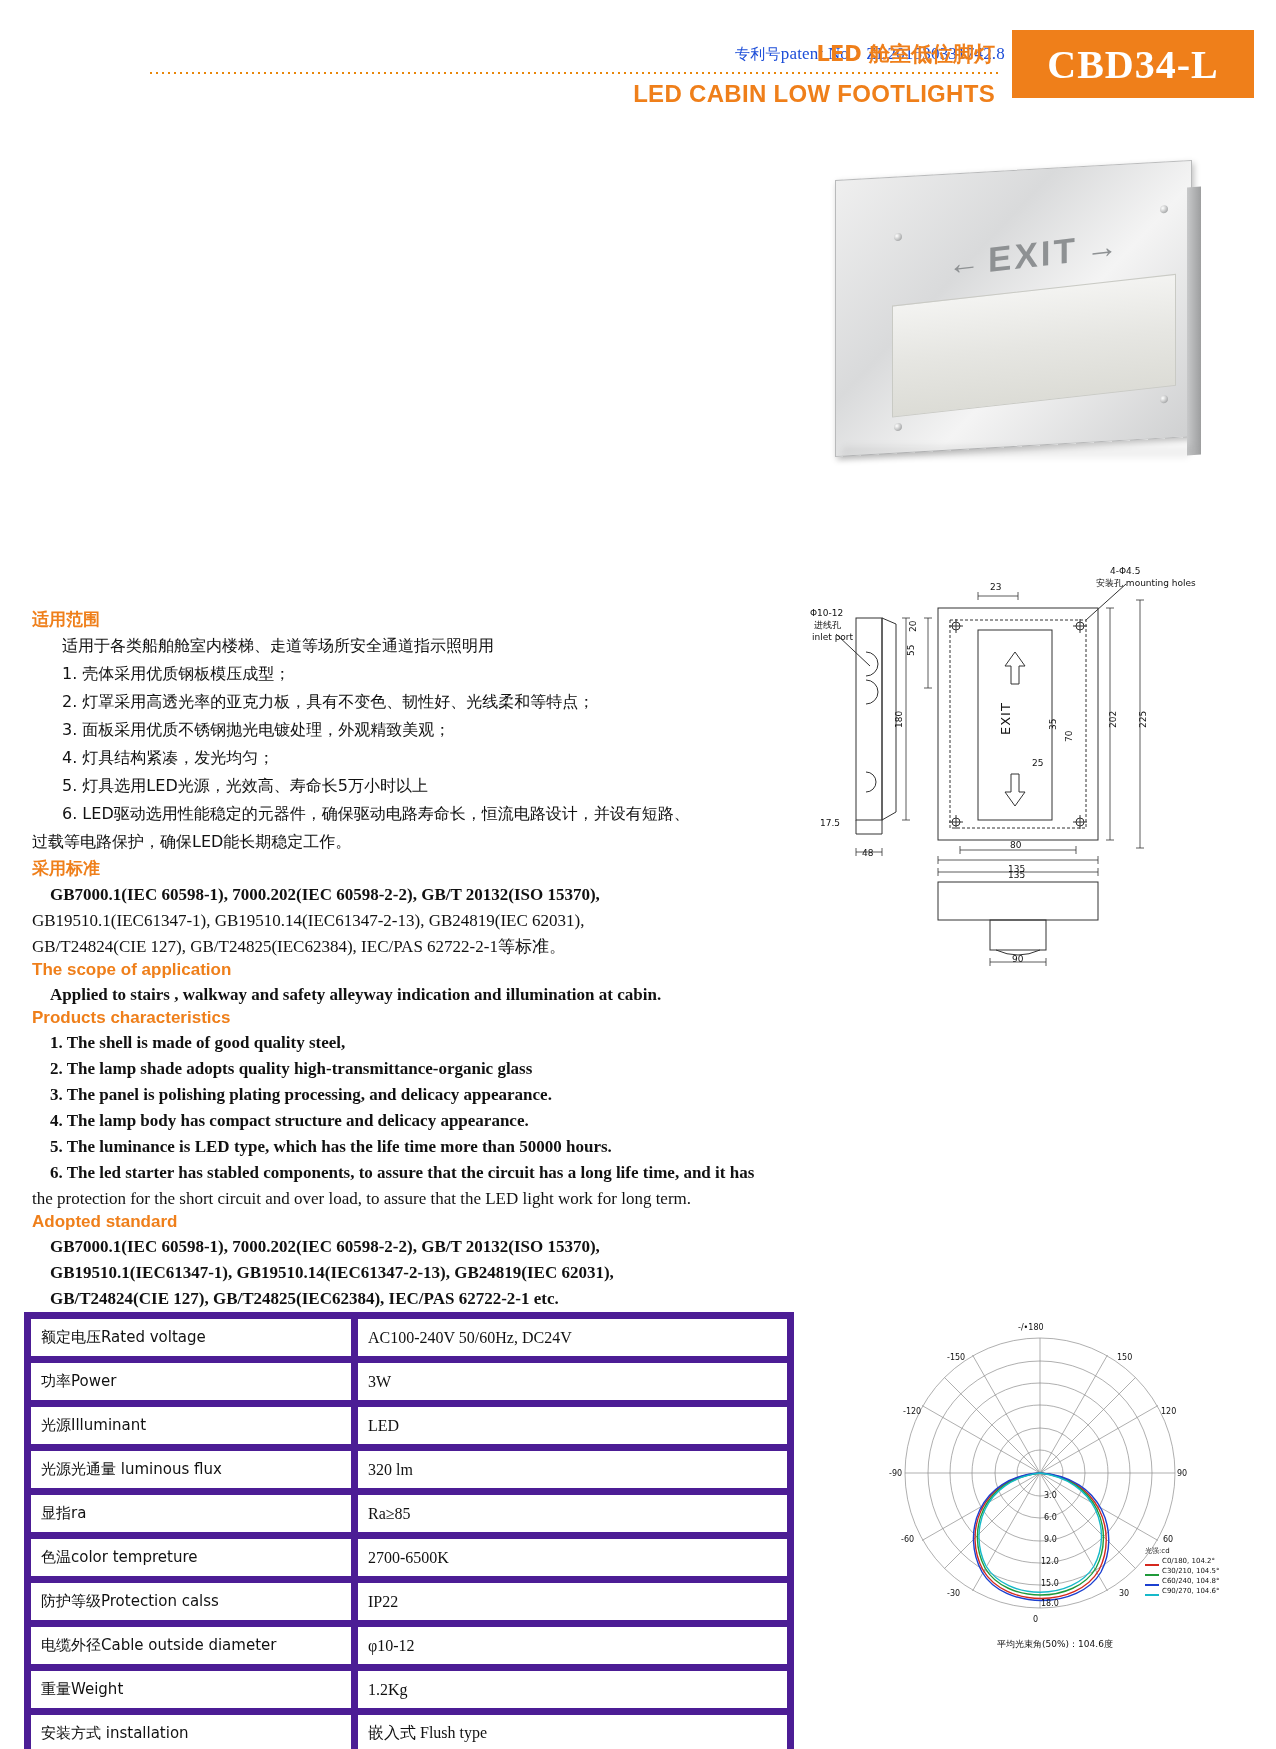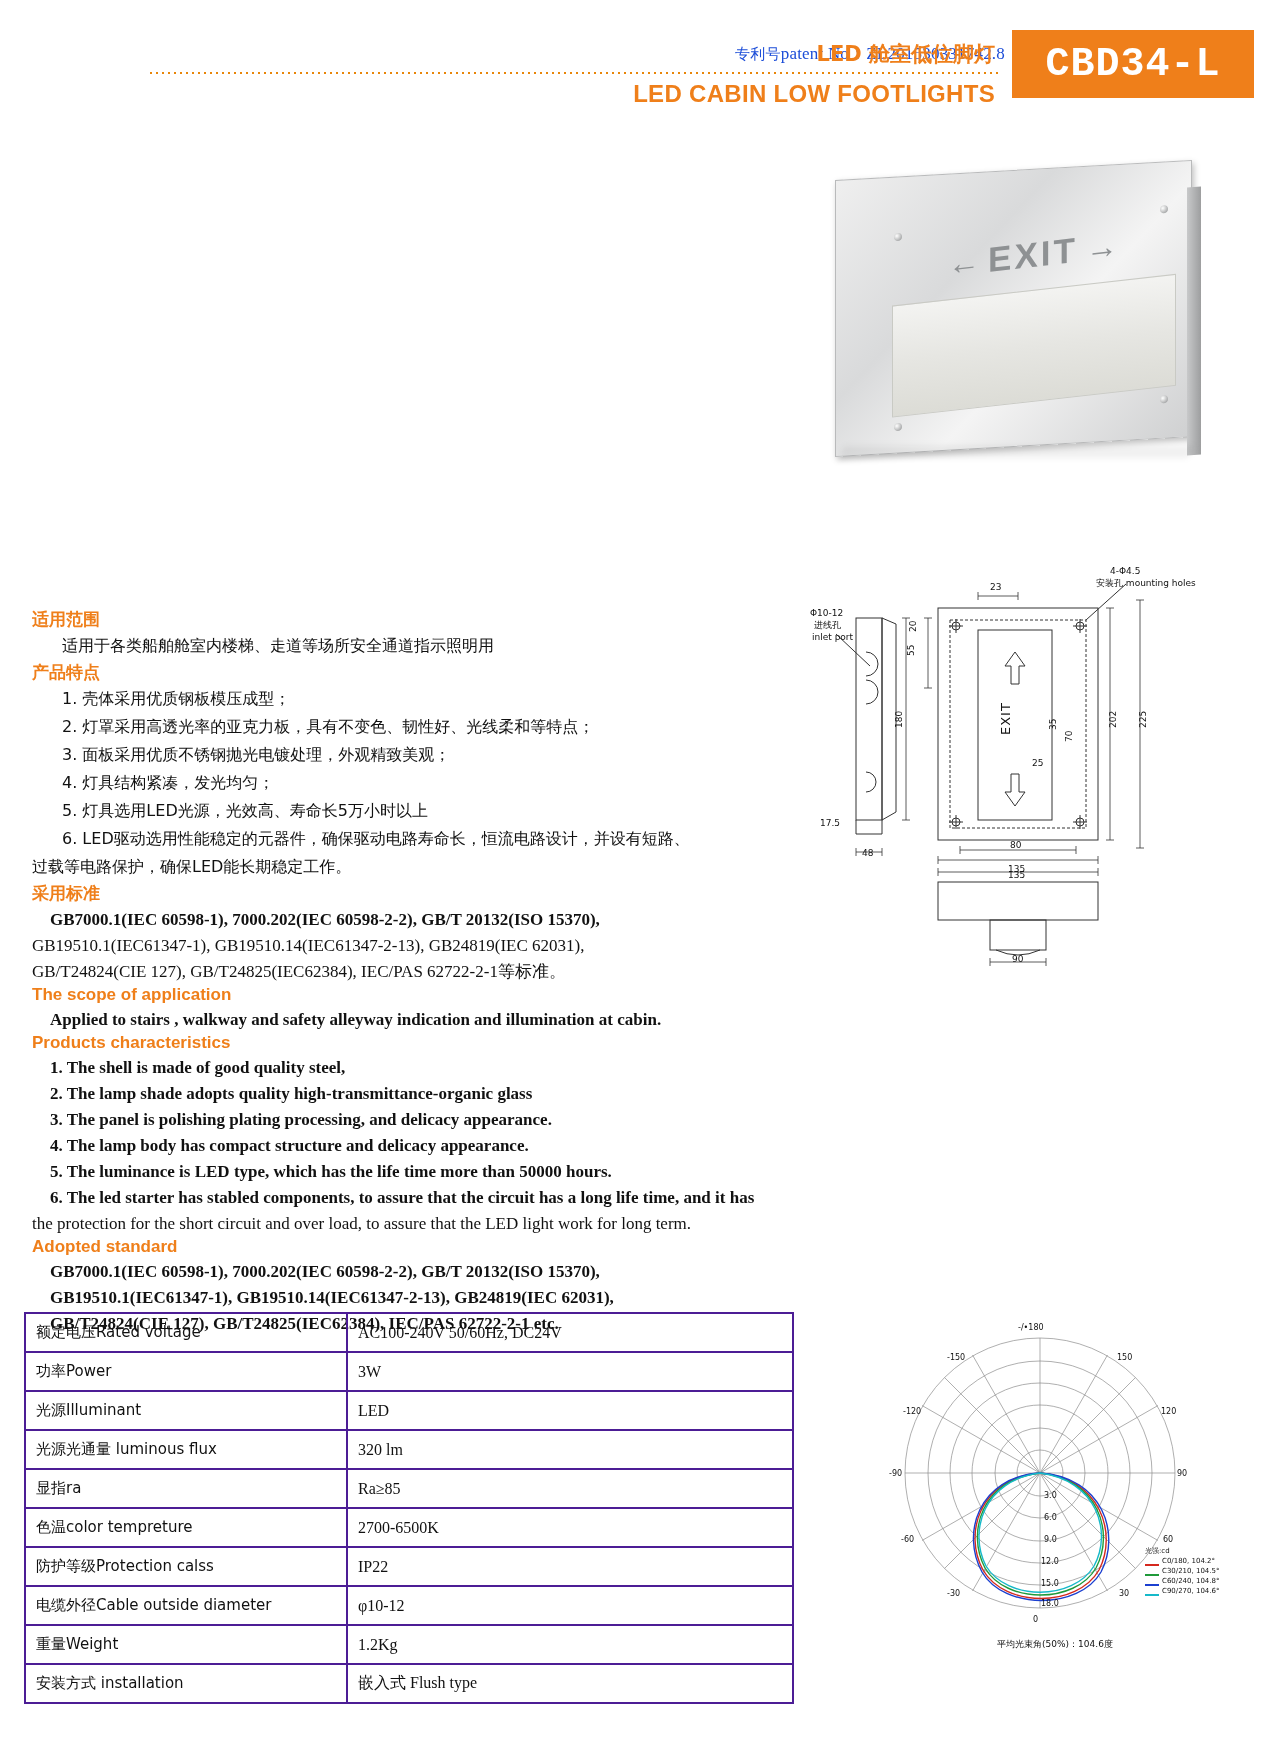--- a/index.html
+++ b/index.html
@@ -34,21 +34,21 @@
     position:absolute;right:281px;top:80px;
     font-family:Liberation Sans, sans-serif;
     font-size:24px;font-weight:bold;color:#ef7f1a;white-space:nowrap;
     letter-spacing:.3px;
   }
   .model-box{
     position:absolute;right:22px;top:30px;width:242px;height:68px;
     background:#ef7f1a;display:flex;align-items:center;justify-content:center;
   }
   .model-box span{
-    font-family:Liberation Mono, monospace;
+    font-family:Liberation Serif, serif;
     font-size:40px;font-weight:bold;color:#ffffff;letter-spacing:1px;
   }
 
   
   .photo-wrap{position:absolute;left:815px;top:160px;width:390px;height:310px;}
   .photo-body{
     position:absolute;left:20px;top:10px;width:355px;height:275px;
     background:linear-gradient(135deg,#efefef 0%,#d9dadb 35%,#f4f4f4 60%,#cfd0d1 100%);
     border:1px solid #b9babb;
     transform:skewY(-3.2deg);
@@ -105,21 +105,21 @@
   
   .draw{position:absolute;left:810px;top:560px;width:450px;height:430px;}
   .draw svg{display:block;}
 
   
   .spec{
     position:absolute;left:24px;top:1312px;width:770px;
     border-collapse:collapse;
   }
   .spec td{
-    border:2px solid #4c1d95;
+    border:7px solid #4c1d95;
     height:37px;
     padding:0 10px;
     font-size:16px;
     vertical-align:middle;
   }
   .spec td.k{width:300px;font-family:"DejaVu Sans", sans-serif;font-size:15px;}
   .spec td.v{font-family:"Liberation Serif", serif;font-size:16px;}
 
   
   .polar{position:absolute;left:855px;top:1318px;width:400px;height:400px;}
@@ -168,21 +168,20 @@
       </div>
     </div>
     <div class="photo-edge"></div>
     <div class="photo-shadow"></div>
   </div>
 
   <div class="text-col">
     <div class="sec-h">适用范围</div>
     <div class="body-cn ind">适用于各类船舶舱室内楼梯、走道等场所安全通道指示照明用</div>
 
-    <div class="sec-h">产品特点</div>
     <div class="body-cn ind">1. 壳体采用优质钢板模压成型；</div>
     <div class="body-cn ind">2. 灯罩采用高透光率的亚克力板，具有不变色、韧性好、光线柔和等特点；</div>
     <div class="body-cn ind">3. 面板采用优质不锈钢抛光电镀处理，外观精致美观；</div>
     <div class="body-cn ind">4. 灯具结构紧凑，发光均匀；</div>
     <div class="body-cn ind">5. 灯具选用LED光源，光效高、寿命长5万小时以上</div>
     <div class="body-cn ind">6. LED驱动选用性能稳定的元器件，确保驱动电路寿命长，恒流电路设计，并设有短路、</div>
     <div class="body-cn">过载等电路保护，确保LED能长期稳定工作。</div>
 
     <div class="sec-h">采用标准</div>
     <div class="body-en ind2">GB7000.1(IEC 60598-1), 7000.202(IEC 60598-2-2), GB/T 20132(ISO 15370),</div>

